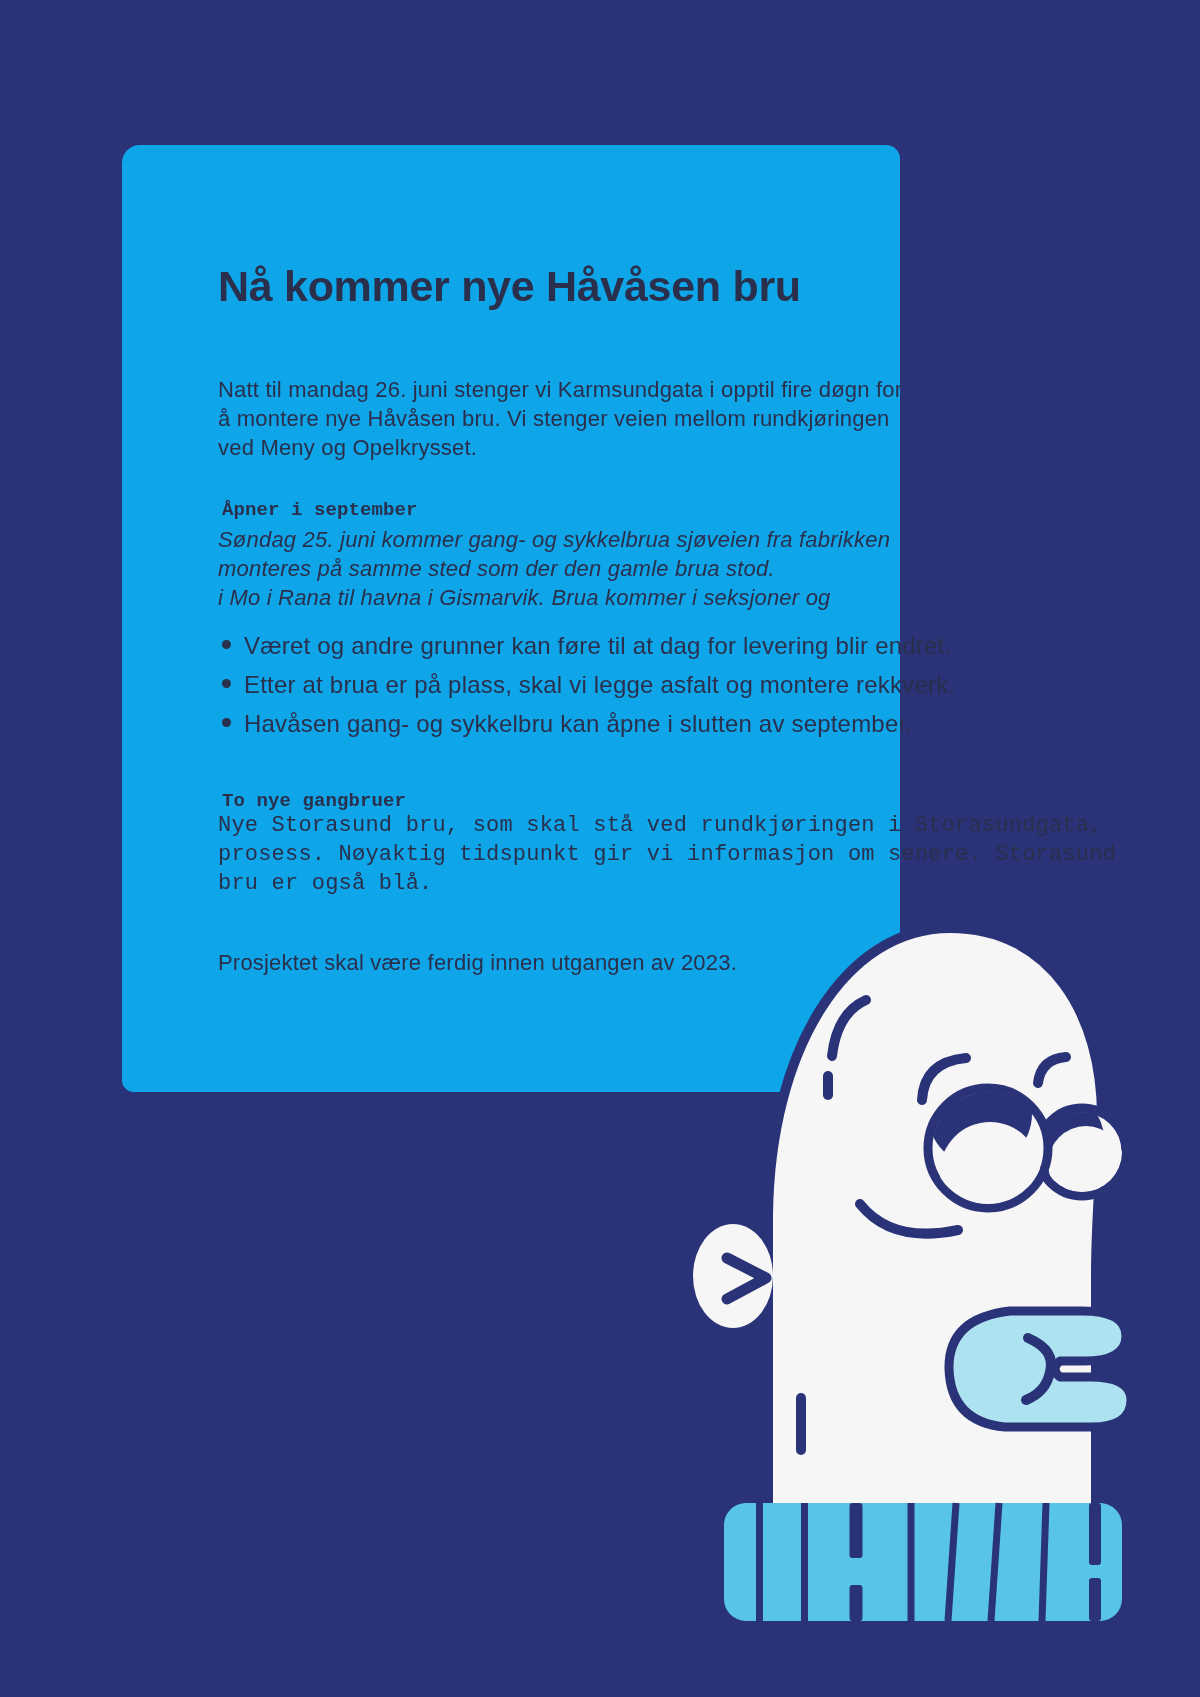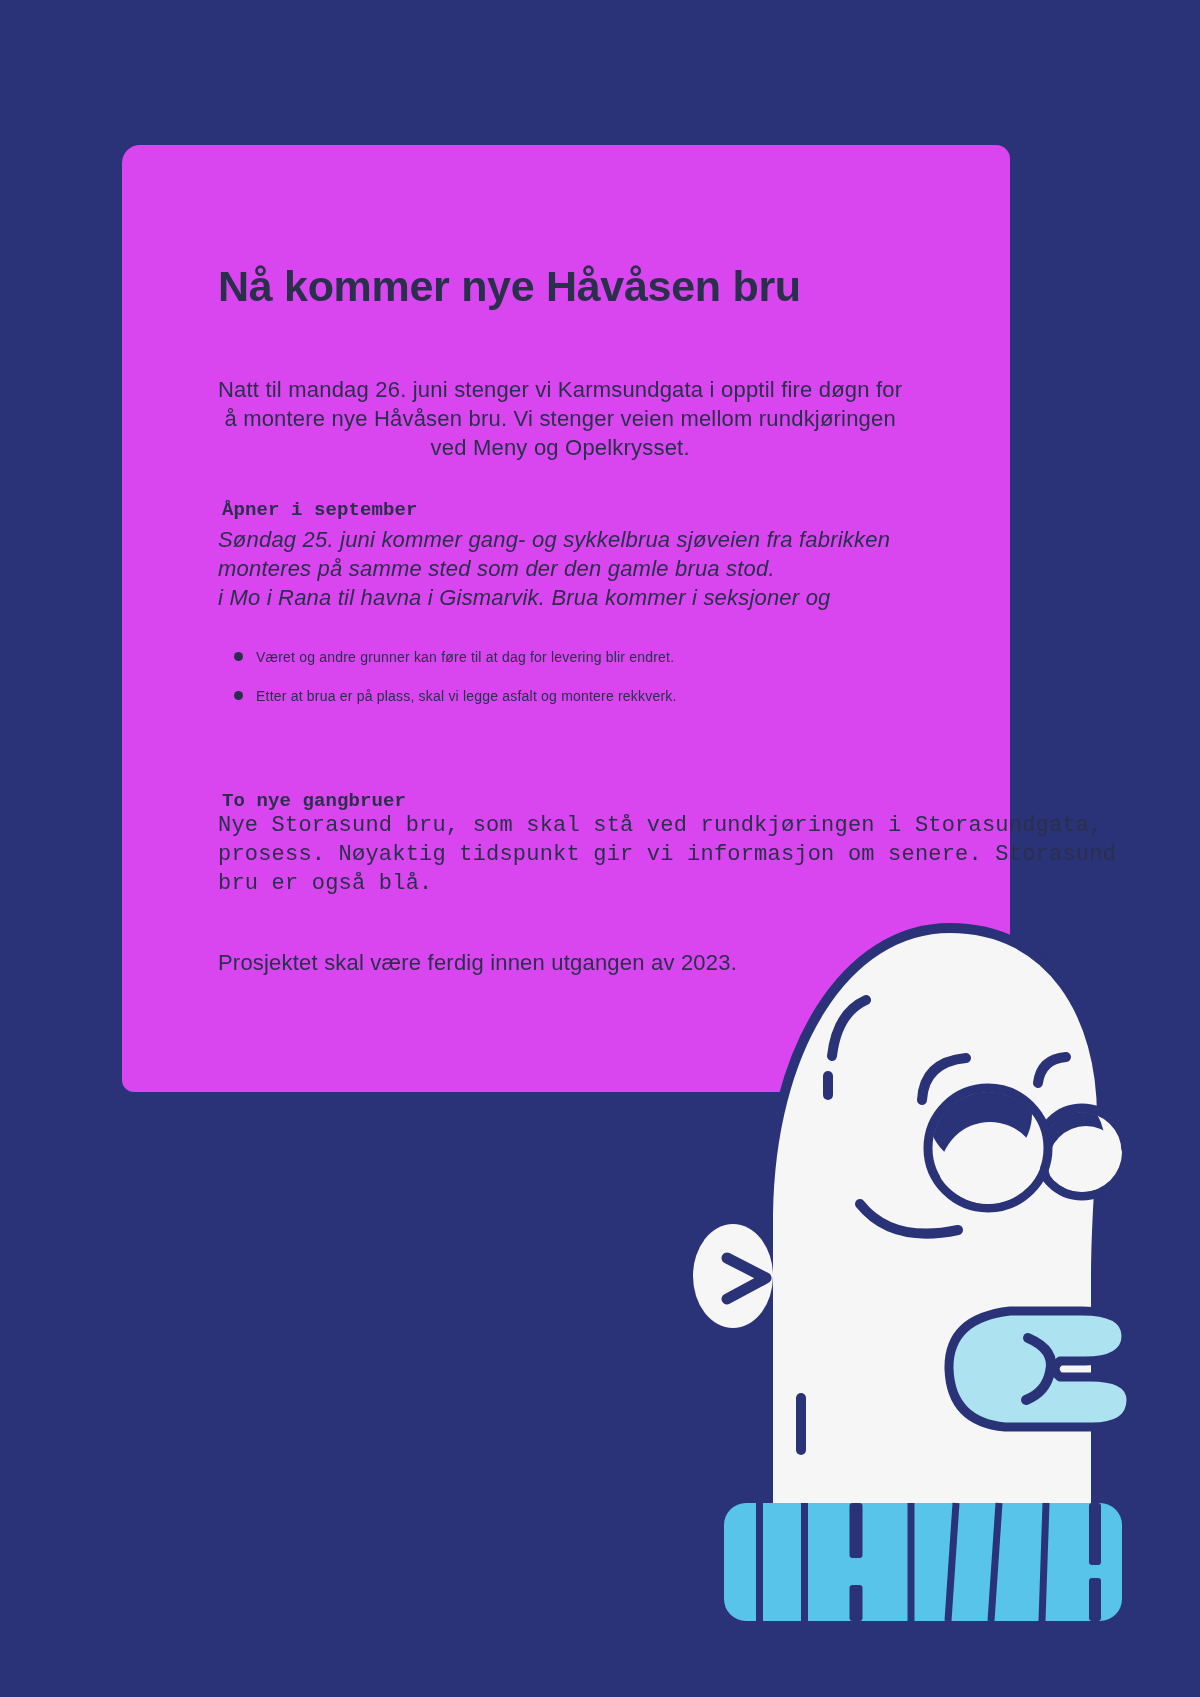--- a/index.html
+++ b/index.html
@@ -10,23 +10,23 @@
     overflow: hidden;
     background: #2A3377;
     font-family: "Liberation Sans", "DejaVu Sans", sans-serif;
   }
 
   
   .card {
     position: absolute;
     left: 122px;
     top: 145px;
-    width: 888px;
+    width: 778px;
     height: 947px;
-    background: #d946ef;
+    background: #0ea5e9;
     border-radius: 18px 14px 16px 12px;
     z-index: 1;
   }
 
   .card * { color: #2A2F4C; }
 
   .block { position: absolute; left: 96px; }
 
   .title {
     top: 117px;
@@ -34,43 +34,43 @@
     font-size: 43px;
     line-height: 48px;
     font-weight: 700;
     letter-spacing: -0.3px;
     white-space: nowrap;
   }
 
   .para { font-size: 22px; line-height: 29px; letter-spacing: 0.2px; }
   .para .line { white-space: nowrap; }
 
-  .p-intro   { top: 230px; text-align: center; }
+  .p-intro   { top: 230px; }
   .p-sept    { top: 380px; font-style: italic; }
   .p-gang    { top: 666px; font-family: Liberation Mono, monospace; }
   .p-closing { top: 803px; }
 
   .heading {
     margin: 4px;
     font-size: 19px;
     line-height: 29px;
     font-weight: 700;
     letter-spacing: 0.1px;
     white-space: nowrap;
     font-family: Liberation Mono, monospace;
   }
   .h-sept { top: 347px; }
   .h-gang { top: 638px; }
 
   .bullets {
     top: 486px;
-    margin: 12px;
+    margin: 0;
     padding: 0;
     list-style: none;
-    font-size: 14px;
+    font-size: 24px;
     line-height: 29px;
     letter-spacing: 0.2px;
   }
   .bullets li {
     display: flex;
     align-items: flex-start;
     margin: 0 0 10px 0;
     white-space: nowrap;
   }
   .bullet-dot {
@@ -114,20 +114,24 @@
   </div>
 
   <ul class="block bullets">
     <li>
       <span class="bullet-dot"></span>
       <span>Været og andre grunner kan føre til at dag for levering blir endret.</span>
     </li>
     <li>
       <span class="bullet-dot"></span>
       <span>Etter at brua er på plass, skal vi legge asfalt og montere rekkverk.</span>
+    </li>
+    <li>
+      <span class="bullet-dot"></span>
+      <span>Havåsen gang- og sykkelbru kan åpne i slutten av september.</span>
     </li>
   </ul>
 
   <h2 class="block heading h-gang">To nye gangbruer</h2>
 
   <div class="block para p-gang">
     <div class="line">Nye Storasund bru, som skal stå ved rundkjøringen i Storasundgata,</div>
     <div class="line">prosess. Nøyaktig tidspunkt gir vi informasjon om senere. Storasund</div>
     <div class="line">bru er også blå.</div>
   </div>

